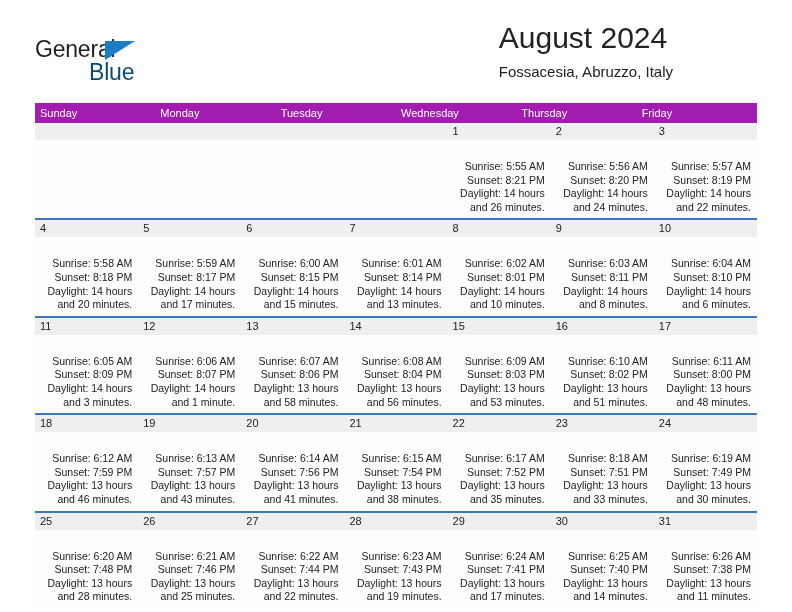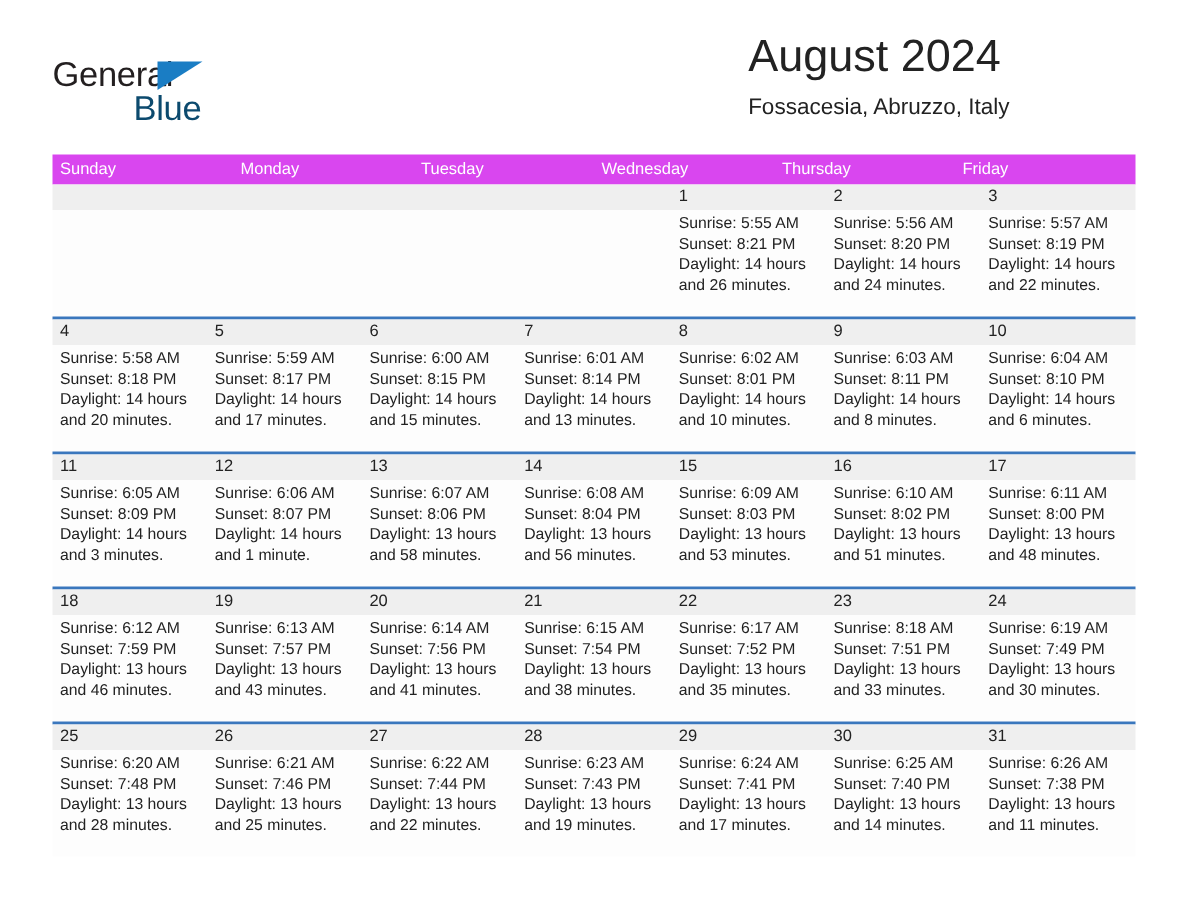--- a/index.html
+++ b/index.html
@@ -90,21 +90,21 @@
 
   
   .calendar {
     position: absolute;
     left: 35px;
     top: 103px;
     width: 722px;
   }
   .weekday-row {
     display: flex;
-    background: #d946ef;
+    background: #a21caf;
     height: 20px;
   }
   .weekday {
     flex: 1 1 0;
     font-size: 11px;
     line-height: 20px;
     color: #ffffff;
     padding-left: 5px;
     box-sizing: border-box;
     white-space: nowrap;
@@ -130,22 +130,23 @@
     padding-left: 5px;
     box-sizing: border-box;
   }
   .week-details {
     display: flex;
     min-height: 71px;
     background: #fdfdfd;
   }
   .daycell {
     flex: 1 1 0;
-    padding: 3px 6px 4px 5px;
+    padding: 20px 6px 4px 5px;
     box-sizing: border-box;
+    text-align: right;
   }
   .dayline {
     font-size: 10.5px;
     line-height: 13.6px;
     color: #222222;
     white-space: nowrap;
   }
 </style>
 </head>
 <body>

